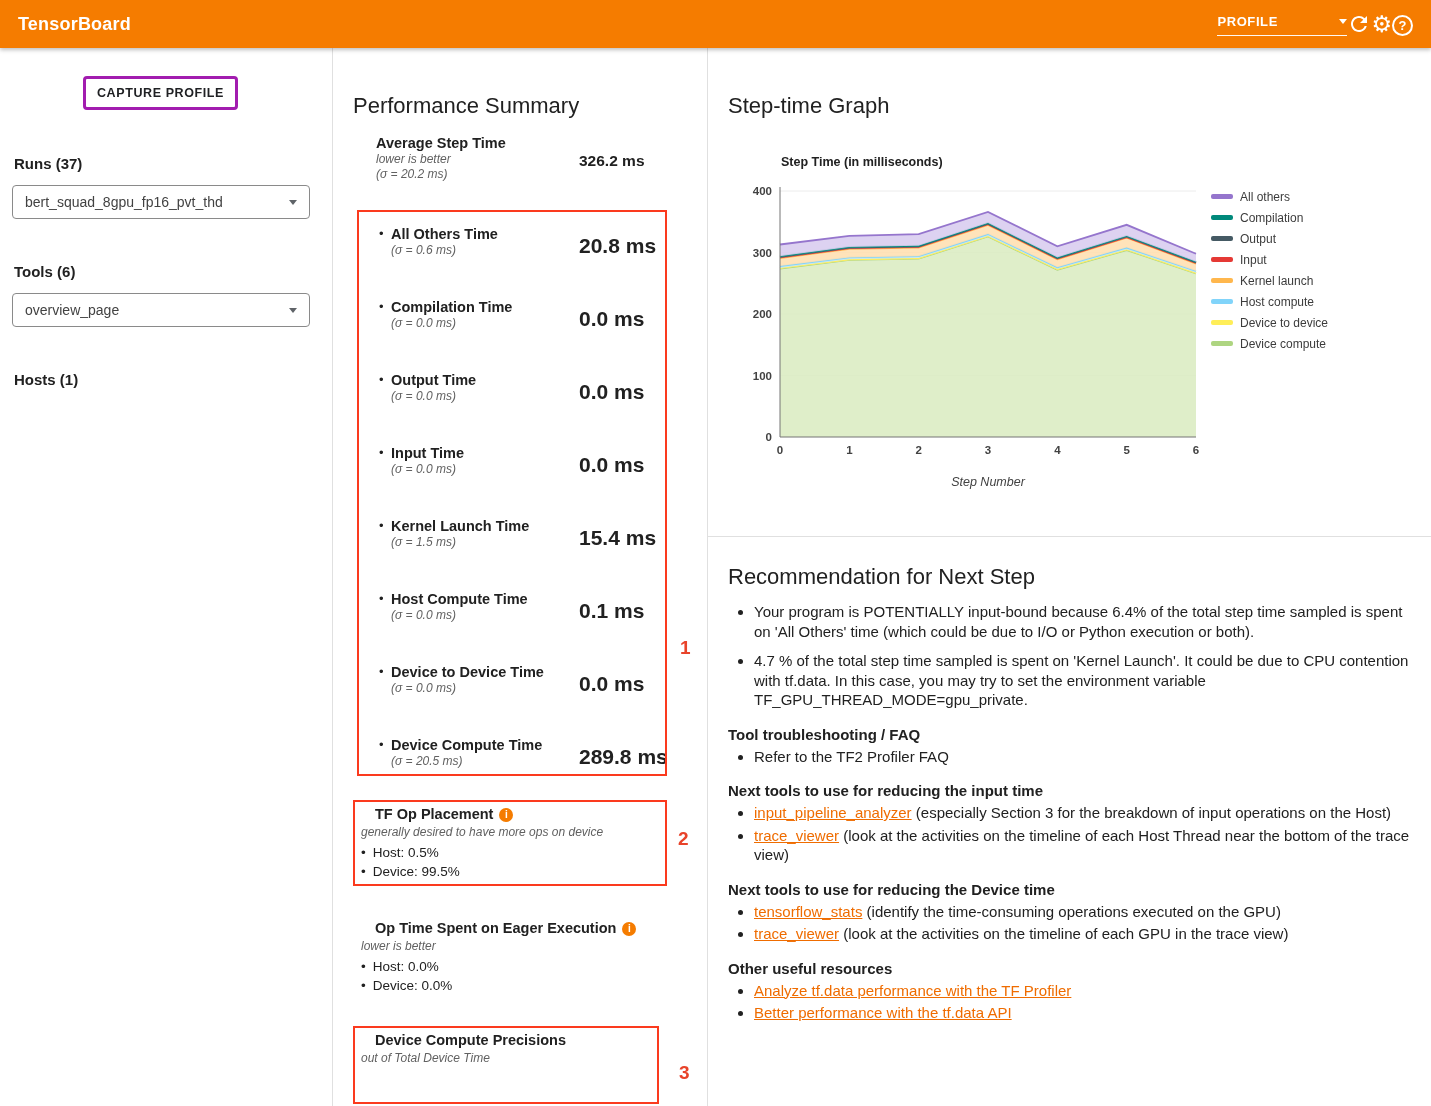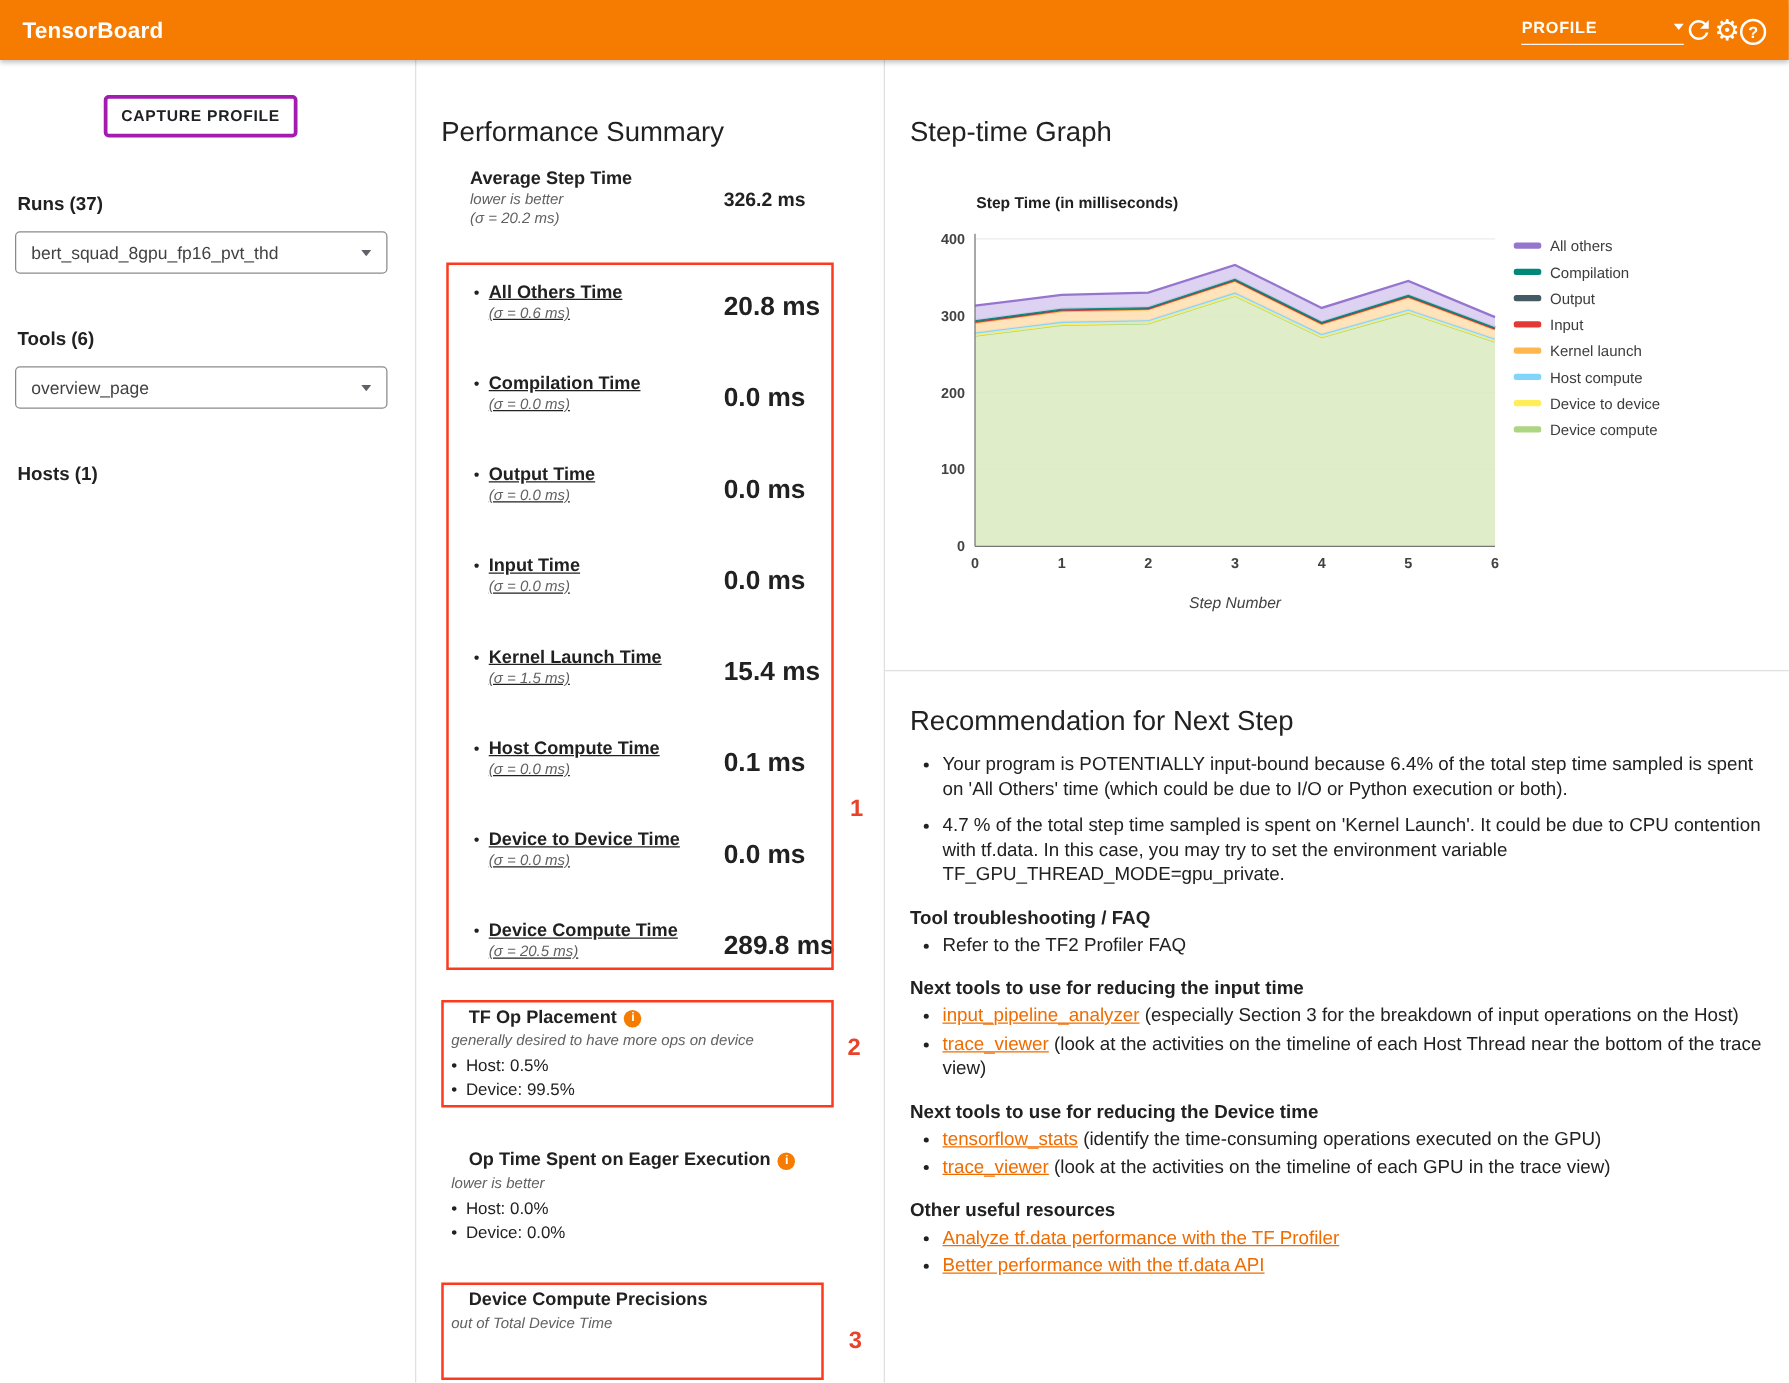--- a/index.html
+++ b/index.html
@@ -37,21 +37,21 @@
   .summary-col { position:absolute; left:332px; top:48px; width:376px; height:1058px;
     border-left:1px solid #e0e0e0; border-right:1px solid #e0e0e0; background:#fff; }
   .col-title { position:absolute; left:20px; top:31px; font-size:22px; font-weight:500; color:#212121;margin-top:14px; }
   .avg-label { position:absolute; left:43px; top:86px; width:190px; }
   .m-title { font-size:14.5px; font-weight:700; color:#212121; line-height:18px; }
   .m-note, .m-sigma { font-size:12px; font-style:italic; color:#616161; line-height:15px; }
   .avg-value { position:absolute; left:246px; top:104px; font-size:15.5px; font-weight:700; }
   .metrics-list { position:absolute; left:0; top:0; width:100%; height:100%; pointer-events:none; }
   .metric-row { position:absolute; left:0; width:100%; height:60px; }
   .metric-row .dot { position:absolute; left:46px; top:1px; font-size:13px; color:#212121; }
-  .metric-row .m-lab { position:absolute; left:58px; top:0; width:185px;text-decoration:underline; }
+  .metric-row .m-lab { position:absolute; left:58px; top:0; width:185px; }
   .metric-row .m-val { position:absolute; left:246px; top:9px; font-size:21px; font-weight:700; }
 
   .redbox { position:absolute; border:2px solid #fb3a1e; z-index:5; pointer-events:none; }
   .annot { position:absolute; color:#e8432a; font-size:19px; font-weight:700; z-index:6; }
 
   .section { position:absolute; left:28px; right:18px; }
   .sec-title { font-size:14.5px; font-weight:700; margin-left:14px; line-height:17px; }
   .sec-note { font-size:12px; font-style:italic; color:#616161; margin:2px 0 3px 0; line-height:15px; }
   .sec-list { list-style:none; }
   .sec-list li { font-size:13.5px; line-height:19px; color:#212121; }

